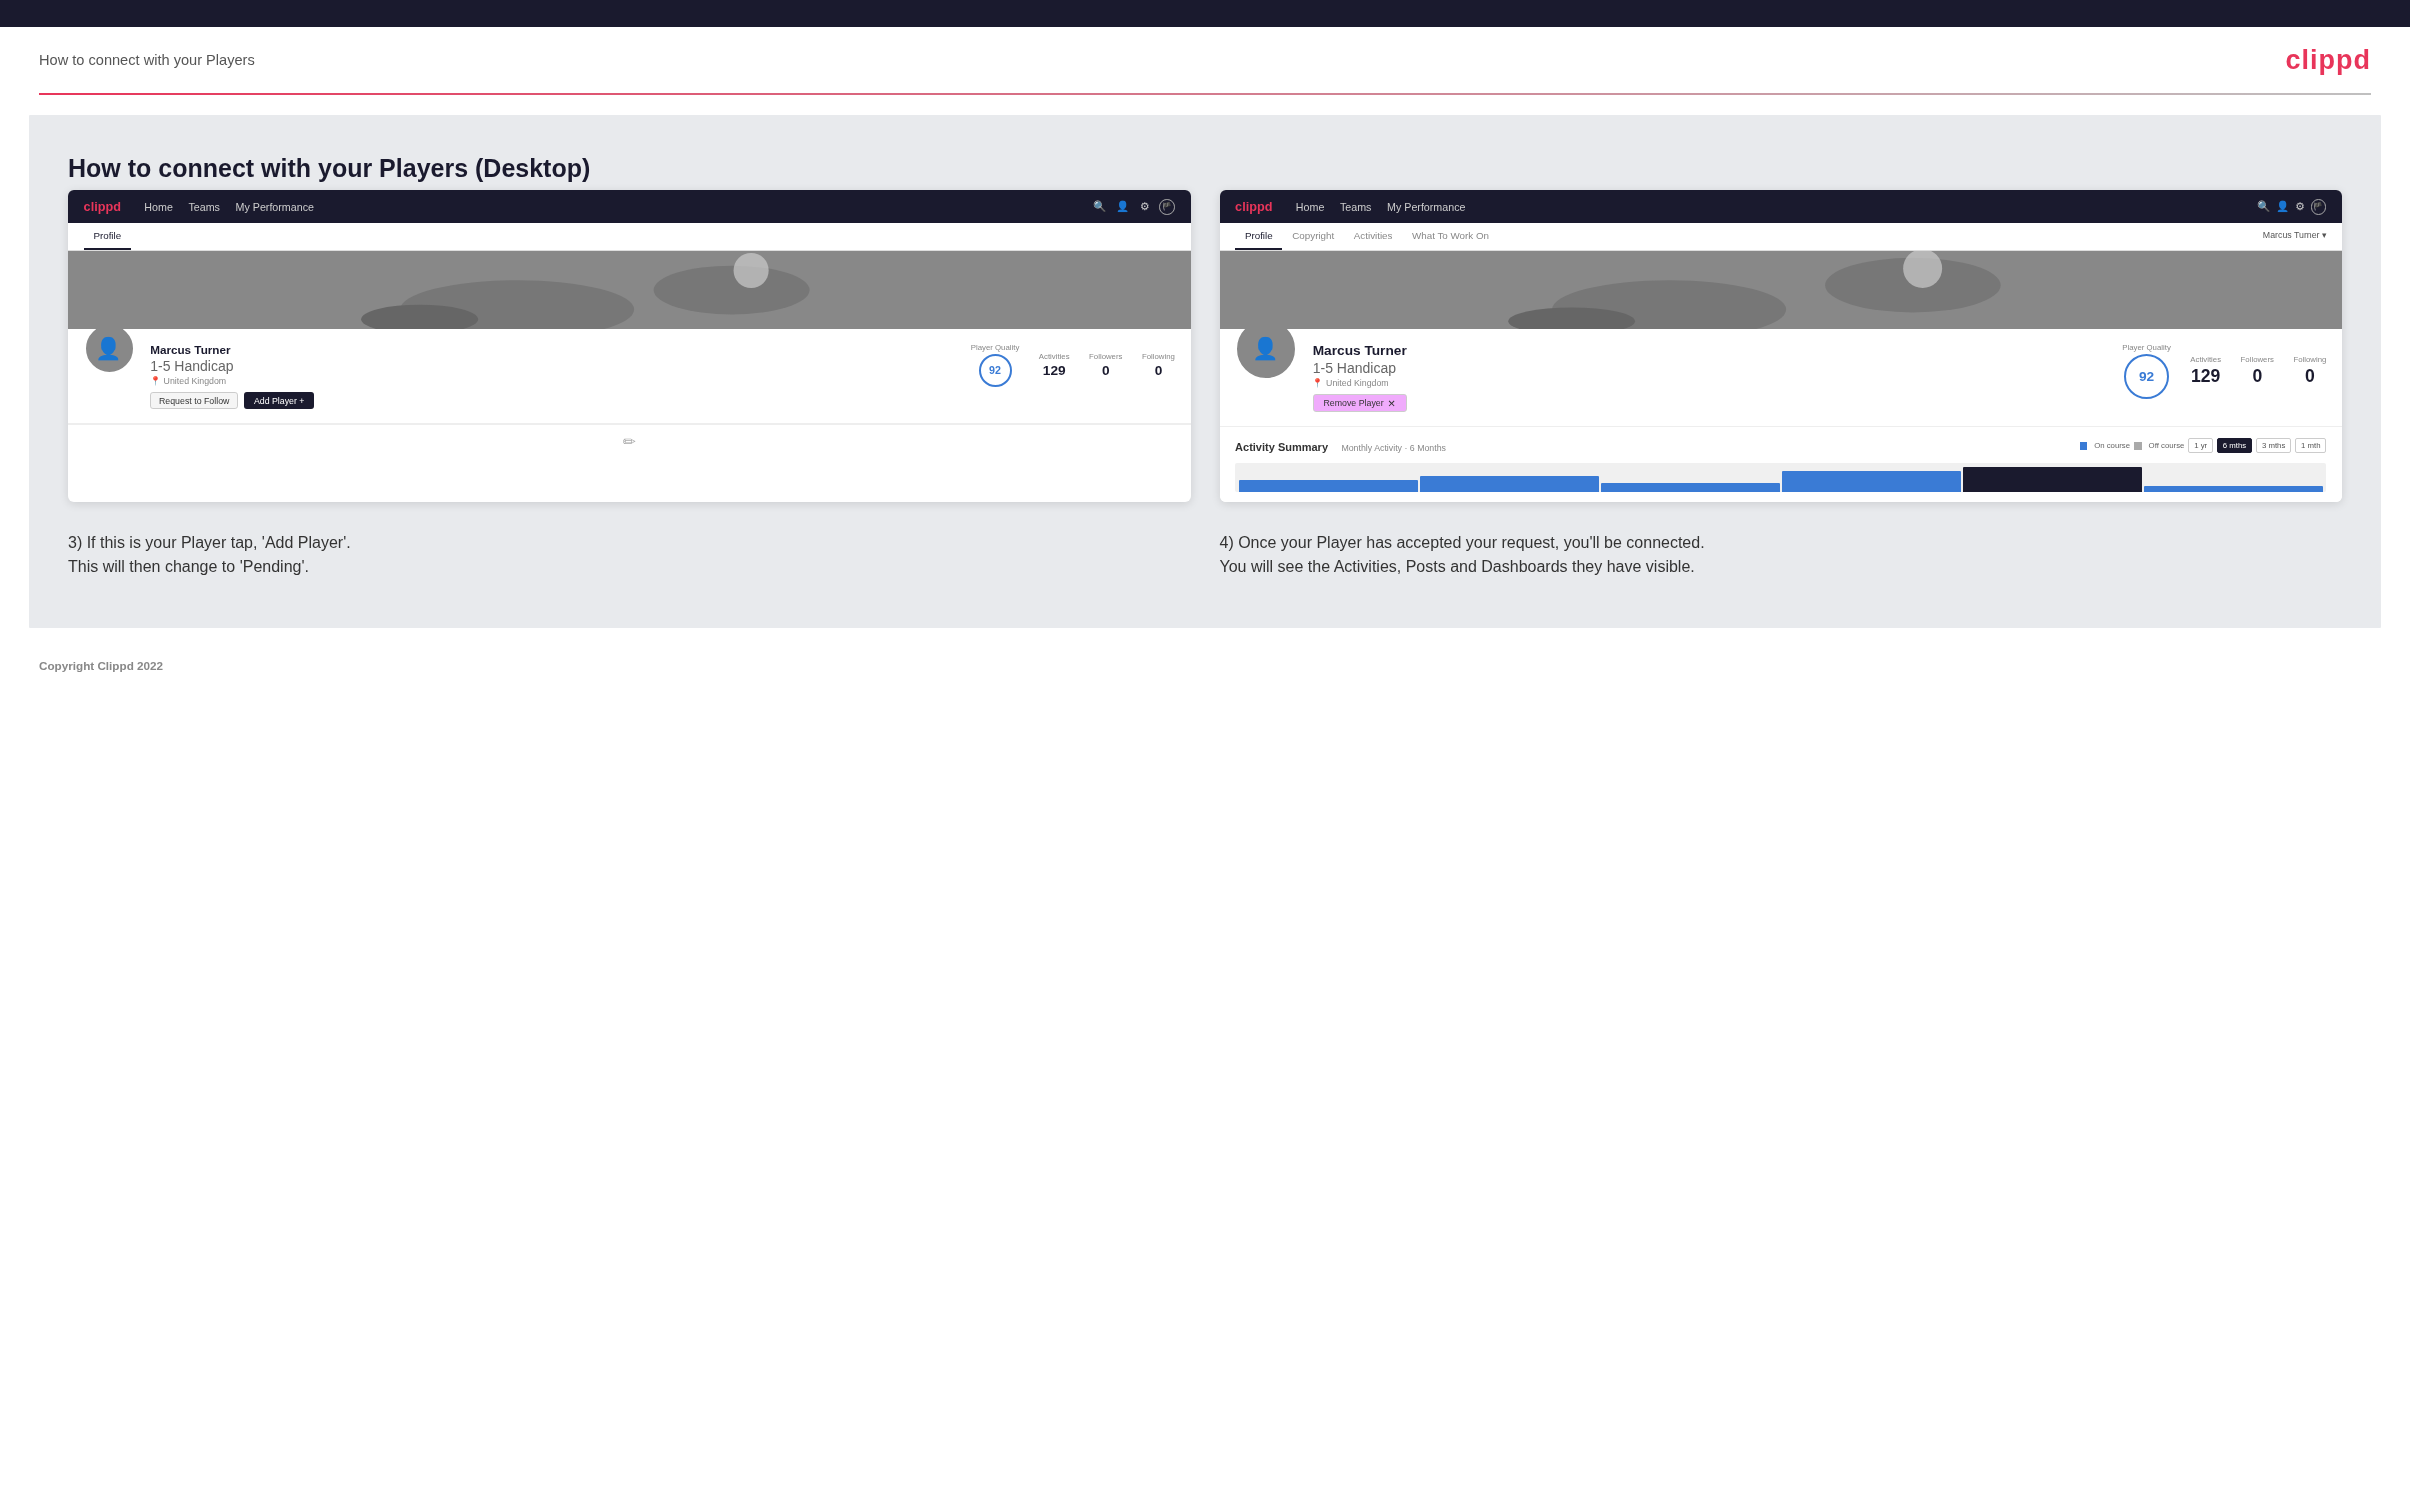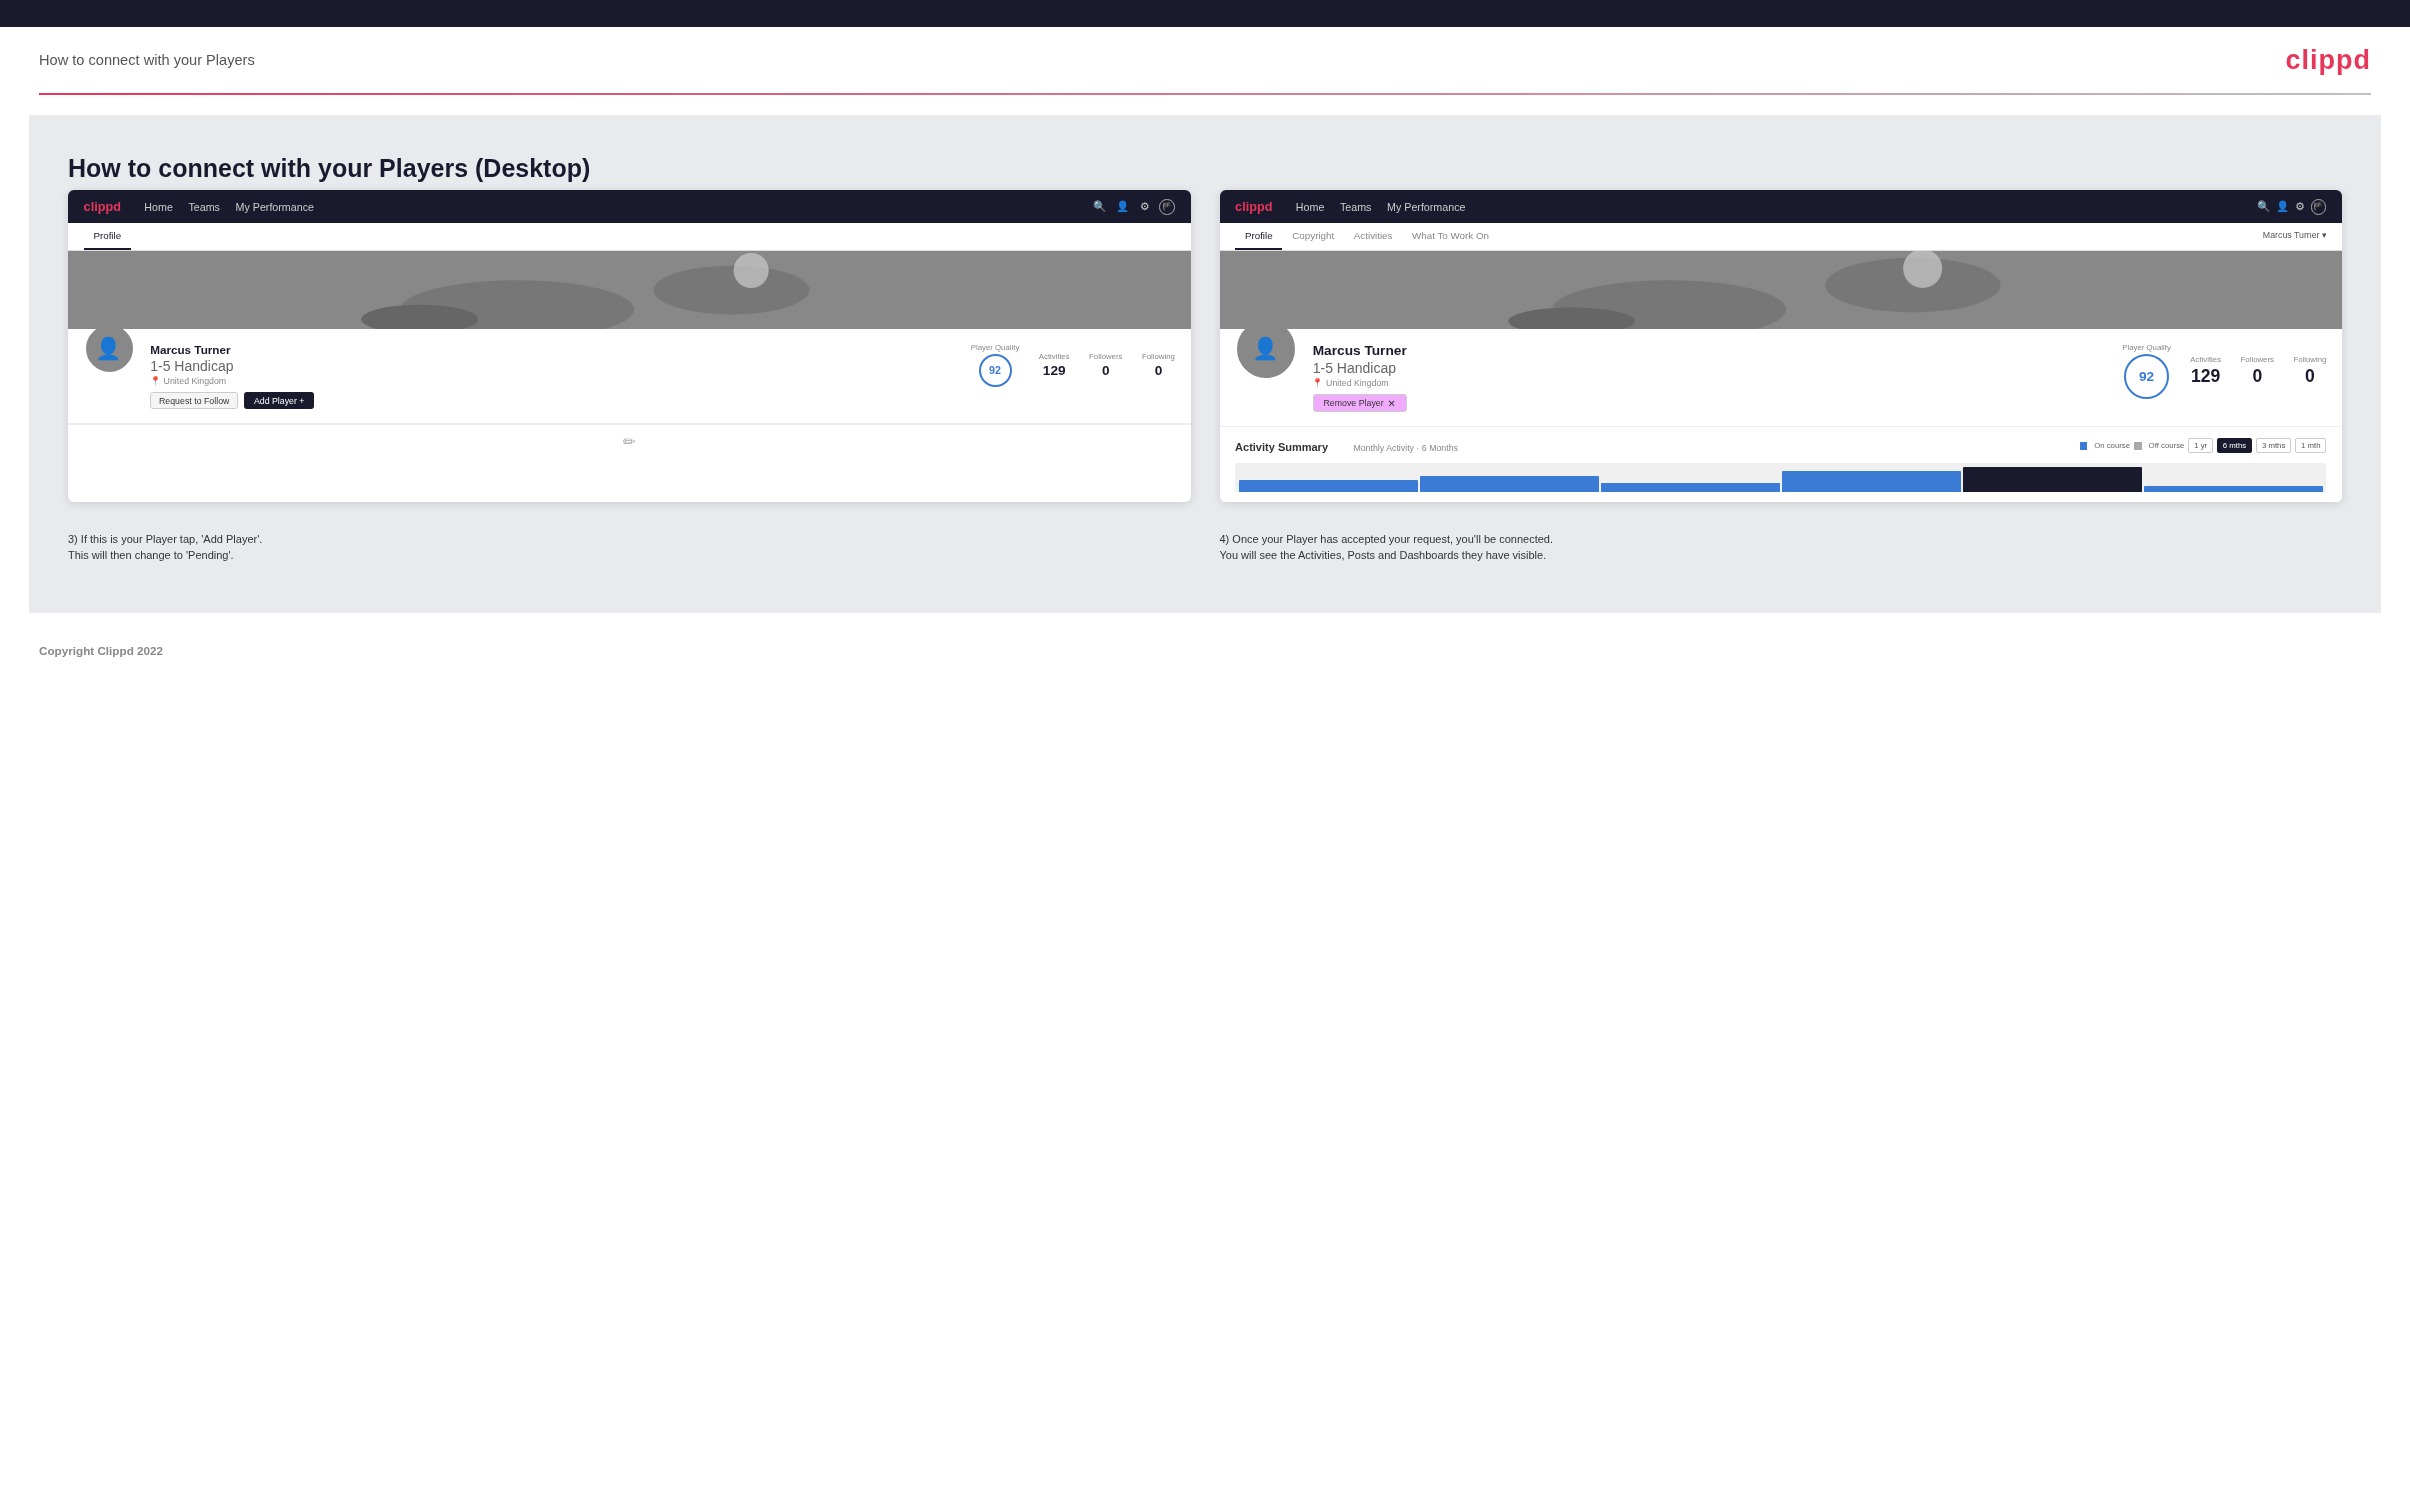--- a/index.html
+++ b/index.html
@@ -297,21 +297,20 @@
 
     .activity-title {
       font-size: 11px;
       font-weight: 600;
       color: #333;
     }
 
     .activity-subtitle {
       font-size: 8.8px;
       color: #888;
-      margin-left: 12px;
     }
 
     .time-controls {
       display: flex;
       gap: 3.9px;
       align-items: center;
     }
 
     .legend-dot {
       width: 7.8px;
@@ -374,21 +373,21 @@
 
     
     .descriptions-row {
       display: flex;
       gap: 29px;
       margin-top: 9.8px;
     }
 
     .description-block {
       flex: 1;
-      font-size: 11px;
+      font-size: 16px;
       color: #333;
       line-height: 1.5;
     }
 
     .footer {
       padding: 11.7px 39px;
       font-size: 11.7px;
       color: #888;
       font-weight: bold;
     }

